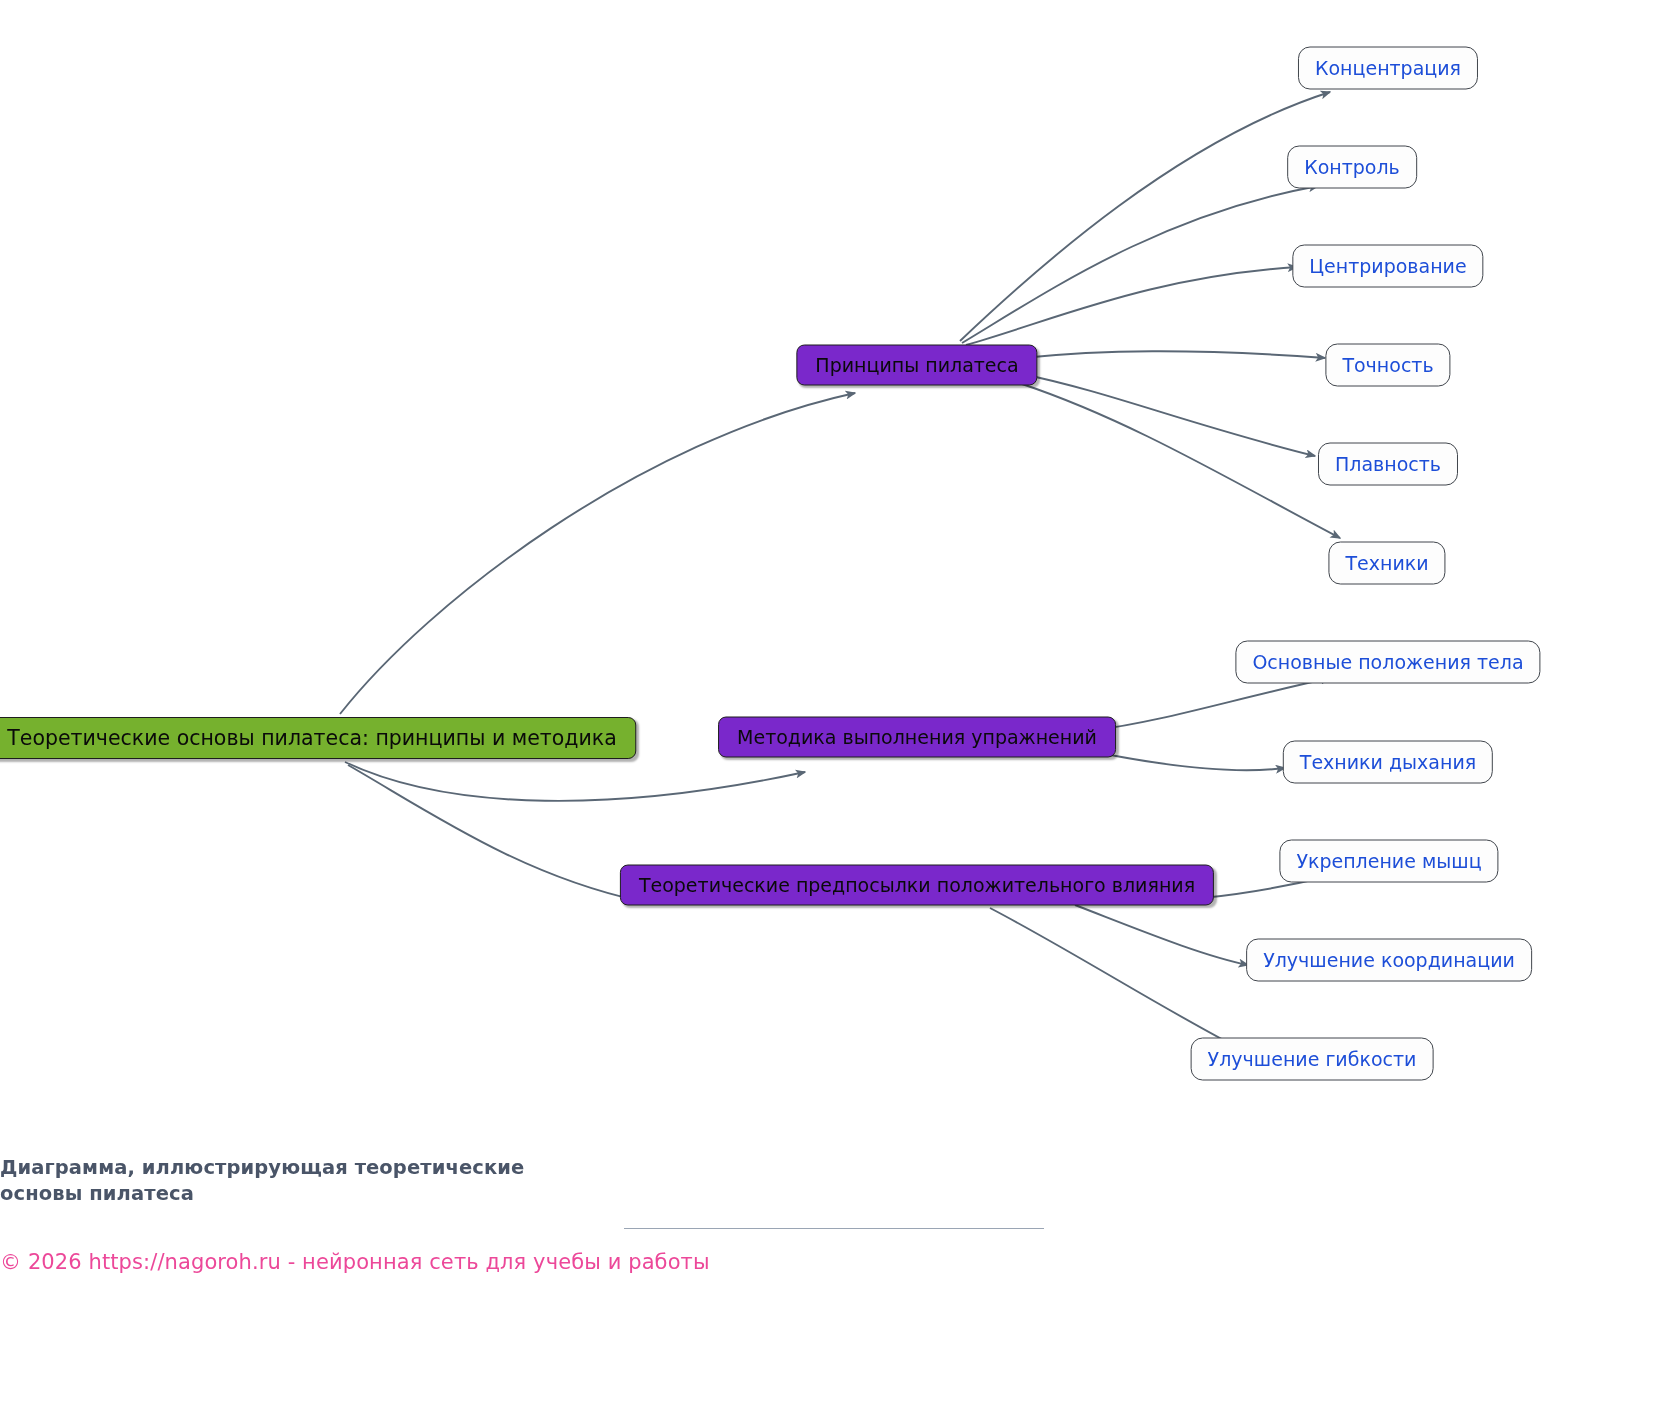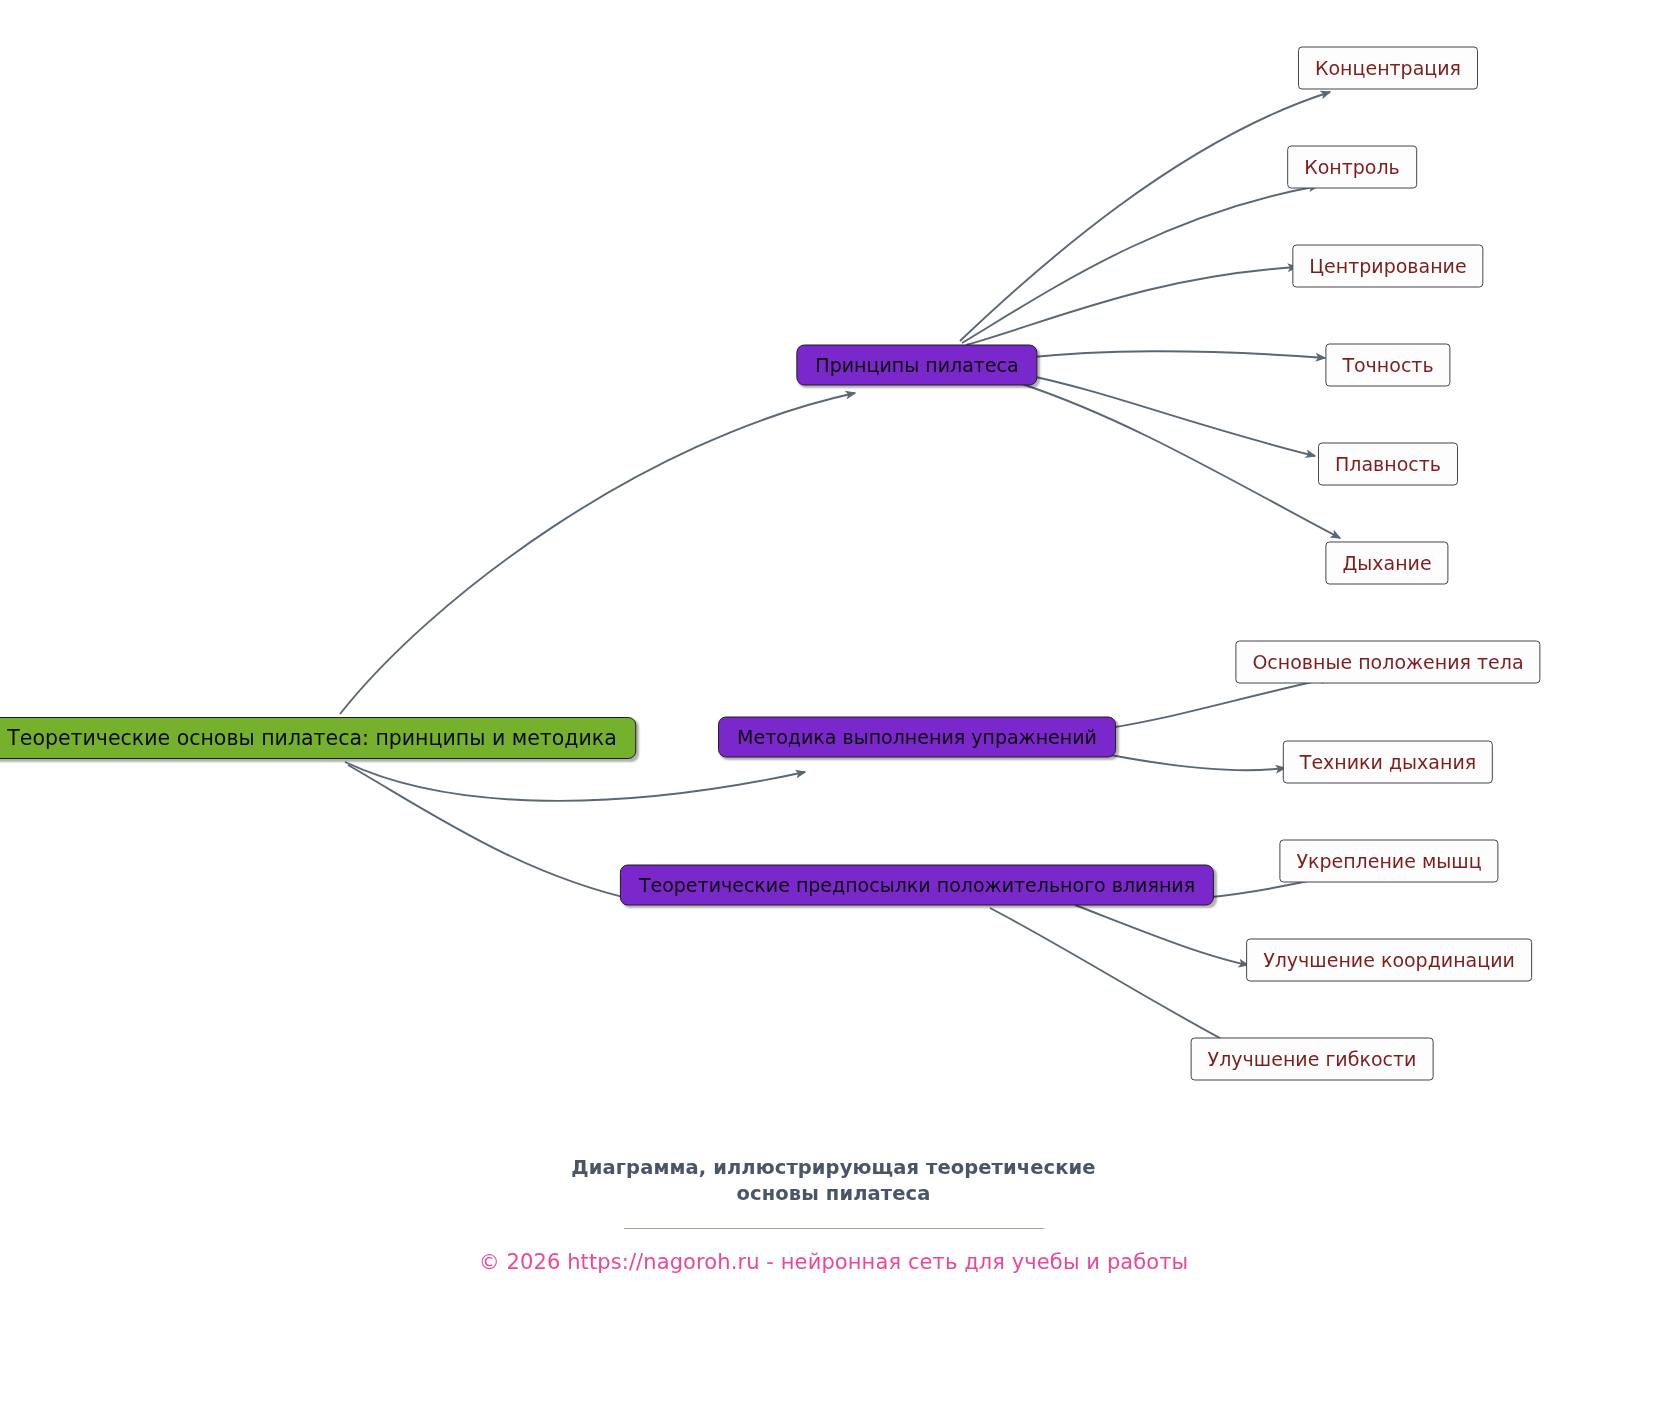--- a/index.html
+++ b/index.html
@@ -69,34 +69,34 @@
     font-size: 19px;
     padding: 0 18px;
     height: 41px;
     box-shadow: 2.5px 2.5px 2px rgba(0,0,0,0.30);
   }
 
   
   .node.leaf {
     background: #fdfdfd;
     border: 1.6px solid #40454c;
-    color: #7f1d1d;
+    color: #1d4ed8;
     font-size: 19px;
     padding: 0 16px;
     height: 43px;
-    border-radius: 4px;
+    border-radius: 12px;
   }
 
   
   .caption-block {
     position: absolute;
     left: 0;
     top: 1155px;
     width: 1667px;
-    text-align: center;
+    text-align: left;
   }
   .caption-title {
     font-family: "DejaVu Sans", "Liberation Sans", sans-serif;
     font-weight: bold;
     font-size: 19.5px;
     color: #4a5568;
     line-height: 1.32;
     letter-spacing: 0.1px;
   }
   .caption-divider {
@@ -178,21 +178,21 @@
 
   <div class="node leaf" style="left:1388px; top:365px;">
     <span class="node-label">Точность</span>
   </div>
 
   <div class="node leaf" style="left:1388px; top:464px;">
     <span class="node-label">Плавность</span>
   </div>
 
   <div class="node leaf" style="left:1387px; top:563px;">
-    <span class="node-label">Дыхание</span>
+    <span class="node-label">Техники</span>
   </div>
 
   <div class="node leaf" style="left:1388px; top:662px;">
     <span class="node-label">Основные положения тела</span>
   </div>
 
   <div class="node leaf" style="left:1388px; top:762px;">
     <span class="node-label">Техники дыхания</span>
   </div>
 

